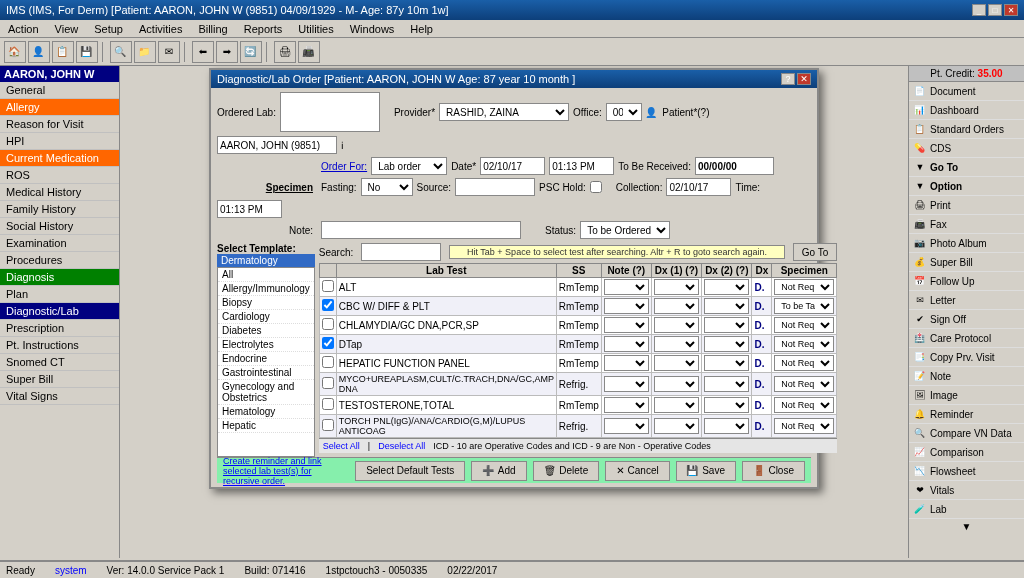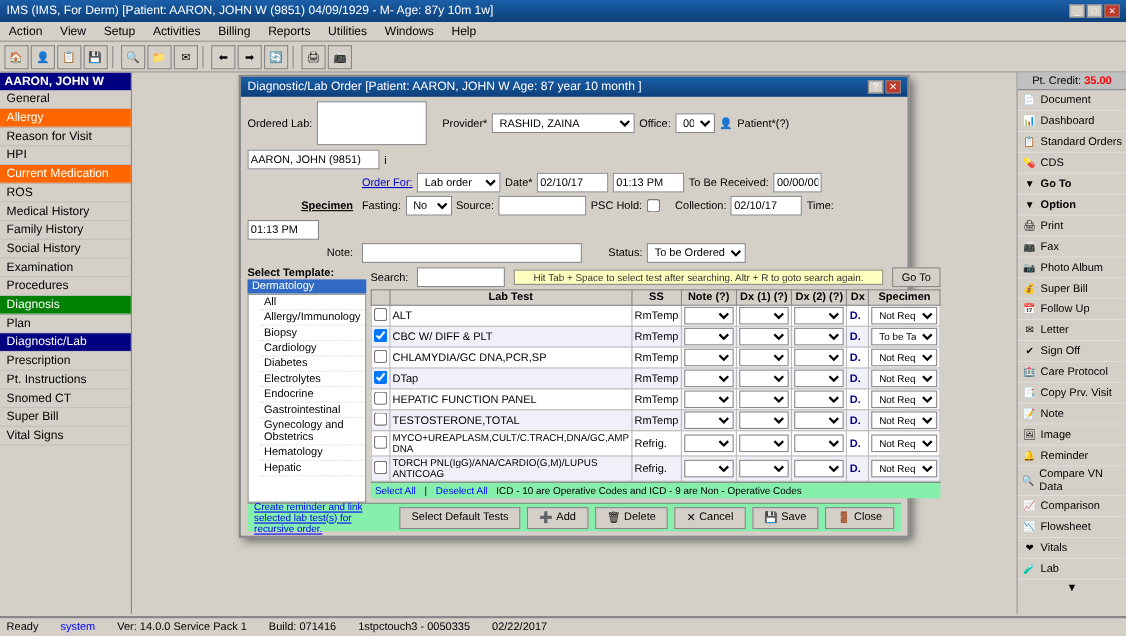--- a/index.html
+++ b/index.html
@@ -25,21 +25,21 @@
     
     
     .left-sidebar { width: 120px; background: #d4d0c8; border-right: 1px solid #888; overflow-y: auto; flex-shrink: 0; }
     .patient-header { background: #000080; color: white; padding: 2px 4px; font-size: 11px; font-weight: bold; }
     .nav-item { padding: 2px 6px; font-size: 11px; cursor: pointer; border-bottom: 1px solid #c0c0c0; }
     .nav-item.green { background: #008000; color: white; }
     .nav-item.blue { background: #000080; color: white; }
     .nav-item.orange { background: #ff6600; color: white; }
     
     
-    .right-sidebar { width: 100px; background: #d4d0c8; border-left: 1px solid #888; overflow-y: auto; flex-shrink: 0; }
+    .right-sidebar { width: 116px; background: #d4d0c8; border-left: 1px solid #888; overflow-y: auto; flex-shrink: 0; }
     .pt-credit { background: #c0c0c0; text-align: center; padding: 2px; font-size: 10px; border-bottom: 1px solid #888; }
     .pt-credit span { color: red; font-weight: bold; }
     .right-nav-item { display: flex; align-items: center; gap: 3px; padding: 2px 4px; cursor: pointer; font-size: 10px; border-bottom: 1px solid #ddd; }
     .right-icon { width: 14px; height: 14px; display: inline-flex; align-items: center; justify-content: center; font-size: 9px; }
     
     
     .center-content { flex: 1; background: #d4d0c8; overflow: hidden; position: relative; }
     
     
     .modal { position: absolute; top: 0; left: 0; right: 0; bottom: 0; display: flex; align-items: flex-start; justify-content: center; padding-top: 2px; }
@@ -59,21 +59,21 @@
     
     
     .section-label { font-size: 10px; font-weight: bold; text-decoration: underline; }
     
     
     .content-area { display: flex; gap: 4px; margin-top: 4px; }
     .template-section { width: 170px; }
     .template-title { font-size: 10px; font-weight: bold; }
     .template-selected { background: #316ac5; color: white; padding: 1px 4px; font-size: 10px; }
     .template-list { border: 1px solid #888; background: white; height: 190px; overflow-y: auto; }
-    .template-list-item { padding: 1px 4px; font-size: 10px; cursor: pointer; border-bottom: 1px dotted #ddd; margin-left: 10px; }
+    .template-list-item { padding: 1px 4px; font-size: 10px; cursor: pointer; border-bottom: 1px dotted #ddd; }
     
     
     .lab-table-section { flex: 1; }
     .search-row { display: flex; align-items: center; gap: 8px; margin-bottom: 2px; }
     .search-hint { font-size: 9px; color: #333; flex: 1; text-align: center; border: 1px solid #888; background: #ffffc0; padding: 1px 4px; }
     
     table.lab-table { width: 100%; border-collapse: collapse; font-size: 10px; }
     table.lab-table th { background: #d4d0c8; border: 1px solid #888; padding: 1px 3px; font-size: 10px; white-space: nowrap; }
     table.lab-table td { border: 1px solid #bbb; padding: 1px 2px; background: white; font-size: 10px; }
     table.lab-table tr:nth-child(even) td { background: #f0f0f8; }
@@ -205,28 +205,28 @@
           <div class="form-row">
             <span style="width:100px; display:inline-block;"></span>
             <span class="form-label underline">Order For:</span>
             <select style="width:76px;">
               <option>Lab order</option>
             </select>
             <span class="form-label">Date*</span>
             <input type="text" style="width: 65px;" value="02/10/17">
             <input type="text" style="width: 65px;" value="01:13 PM">
             <span class="form-label">To Be Received:</span>
-            <input type="text" style="width: 44px;" value="00/00/00">
+            <input type="text" style="width: 79px; font-weight: bold;" value="00/00/00">
           </div>
 
 
           <div class="form-row">
             <span class="section-label" style="width:100px; text-align:right; padding-right:4px;">Specimen</span>
             <span class="form-label">Fasting:</span>
-            <select style="width:42px;">
+            <select style="width:52px;">
               <option>No</option>
             </select>
             <span class="form-label">Source:</span>
             <input type="text" style="width: 80px;">
             <span class="form-label">PSC Hold:</span>
             <input type="checkbox" style="">
             <span class="form-label" style="margin-left:10px;">Collection:</span>
             <input type="text" style="width: 65px;" value="02/10/17">
             <span class="form-label">Time:</span>
             <input type="text" style="width: 65px;" value="01:13 PM">
@@ -330,53 +330,53 @@
                     <td>HEPATIC FUNCTION PANEL</td>
                     <td>RmTemp</td>
                     <td><select class="small-select-sm"><option></option></select></td>
                     <td><select class="small-select-sm"><option></option></select></td>
                     <td><select class="small-select-sm"><option></option></select></td>
                     <td style="color:navy; font-weight:bold;">D.</td>
                     <td><select class="small-select"><option>Not Req</option></select></td>
                   </tr>
                   <tr>
                     <td class="cb-col"><input type="checkbox" style=""></td>
+                    <td style="font-size:9px;">MYCO+UREAPLASM,CULT/C.TRACH,DNA/GC,AMP DNA</td>
+                    <td>Refrig.</td>
+                    <td><select class="small-select-sm"><option></option></select></td>
+                    <td><select class="small-select-sm"><option></option></select></td>
+                    <td><select class="small-select-sm"><option></option></select></td>
+                    <td style="color:navy; font-weight:bold;">D.</td>
+                    <td><select class="small-select"><option>Not Req</option></select></td>
+                  </tr>
+                  <tr>
+                    <td class="cb-col"><input type="checkbox" style=""></td>
                     <td>TESTOSTERONE,TOTAL</td>
                     <td>RmTemp</td>
-                    <td><select class="small-select-sm"><option></option></select></td>
-                    <td><select class="small-select-sm"><option></option></select></td>
-                    <td><select class="small-select-sm"><option></option></select></td>
-                    <td style="color:navy; font-weight:bold;">D.</td>
-                    <td><select class="small-select"><option>Not Req</option></select></td>
-                  </tr>
-                  <tr>
-                    <td class="cb-col"><input type="checkbox" style=""></td>
-                    <td style="font-size:9px;">MYCO+UREAPLASM,CULT/C.TRACH,DNA/GC,AMP DNA</td>
-                    <td>Refrig.</td>
                     <td><select class="small-select-sm"><option></option></select></td>
                     <td><select class="small-select-sm"><option></option></select></td>
                     <td><select class="small-select-sm"><option></option></select></td>
                     <td style="color:navy; font-weight:bold;">D.</td>
                     <td><select class="small-select"><option>Not Req</option></select></td>
                   </tr>
                   <tr>
                     <td class="cb-col"><input type="checkbox" style=""></td>
                     <td style="font-size:9px;">TORCH PNL(IgG)/ANA/CARDIO(G,M)/LUPUS ANTICOAG</td>
                     <td>Refrig.</td>
                     <td><select class="small-select-sm"><option></option></select></td>
                     <td><select class="small-select-sm"><option></option></select></td>
                     <td><select class="small-select-sm"><option></option></select></td>
                     <td style="color:navy; font-weight:bold;">D.</td>
                     <td><select class="small-select"><option>Not Req</option></select></td>
                   </tr>
                 </tbody>
               </table>
 
 
-              <div style="background:#86efac; padding:2px 4px; display:flex; gap:8px; font-size:9px; border-top:1px solid #888;">
+              <div style="background:#e5e5e5; padding:2px 4px; display:flex; gap:8px; font-size:9px; border-top:1px solid #888;">
                 <span style="color:blue; cursor:pointer;">Select All</span>
                 <span>|</span>
                 <span style="color:blue; cursor:pointer;">Deselect All</span>
                 <span>ICD - 10 are Operative Codes and ICD - 9 are Non - Operative Codes</span>
               </div>
             </div>
           </div>
 
           <div class="action-bar">
             <span style="font-size:9px; color:blue; cursor:pointer; text-decoration:underline; flex:1;">Create reminder and link selected lab test(s) for recursive order.</span>

